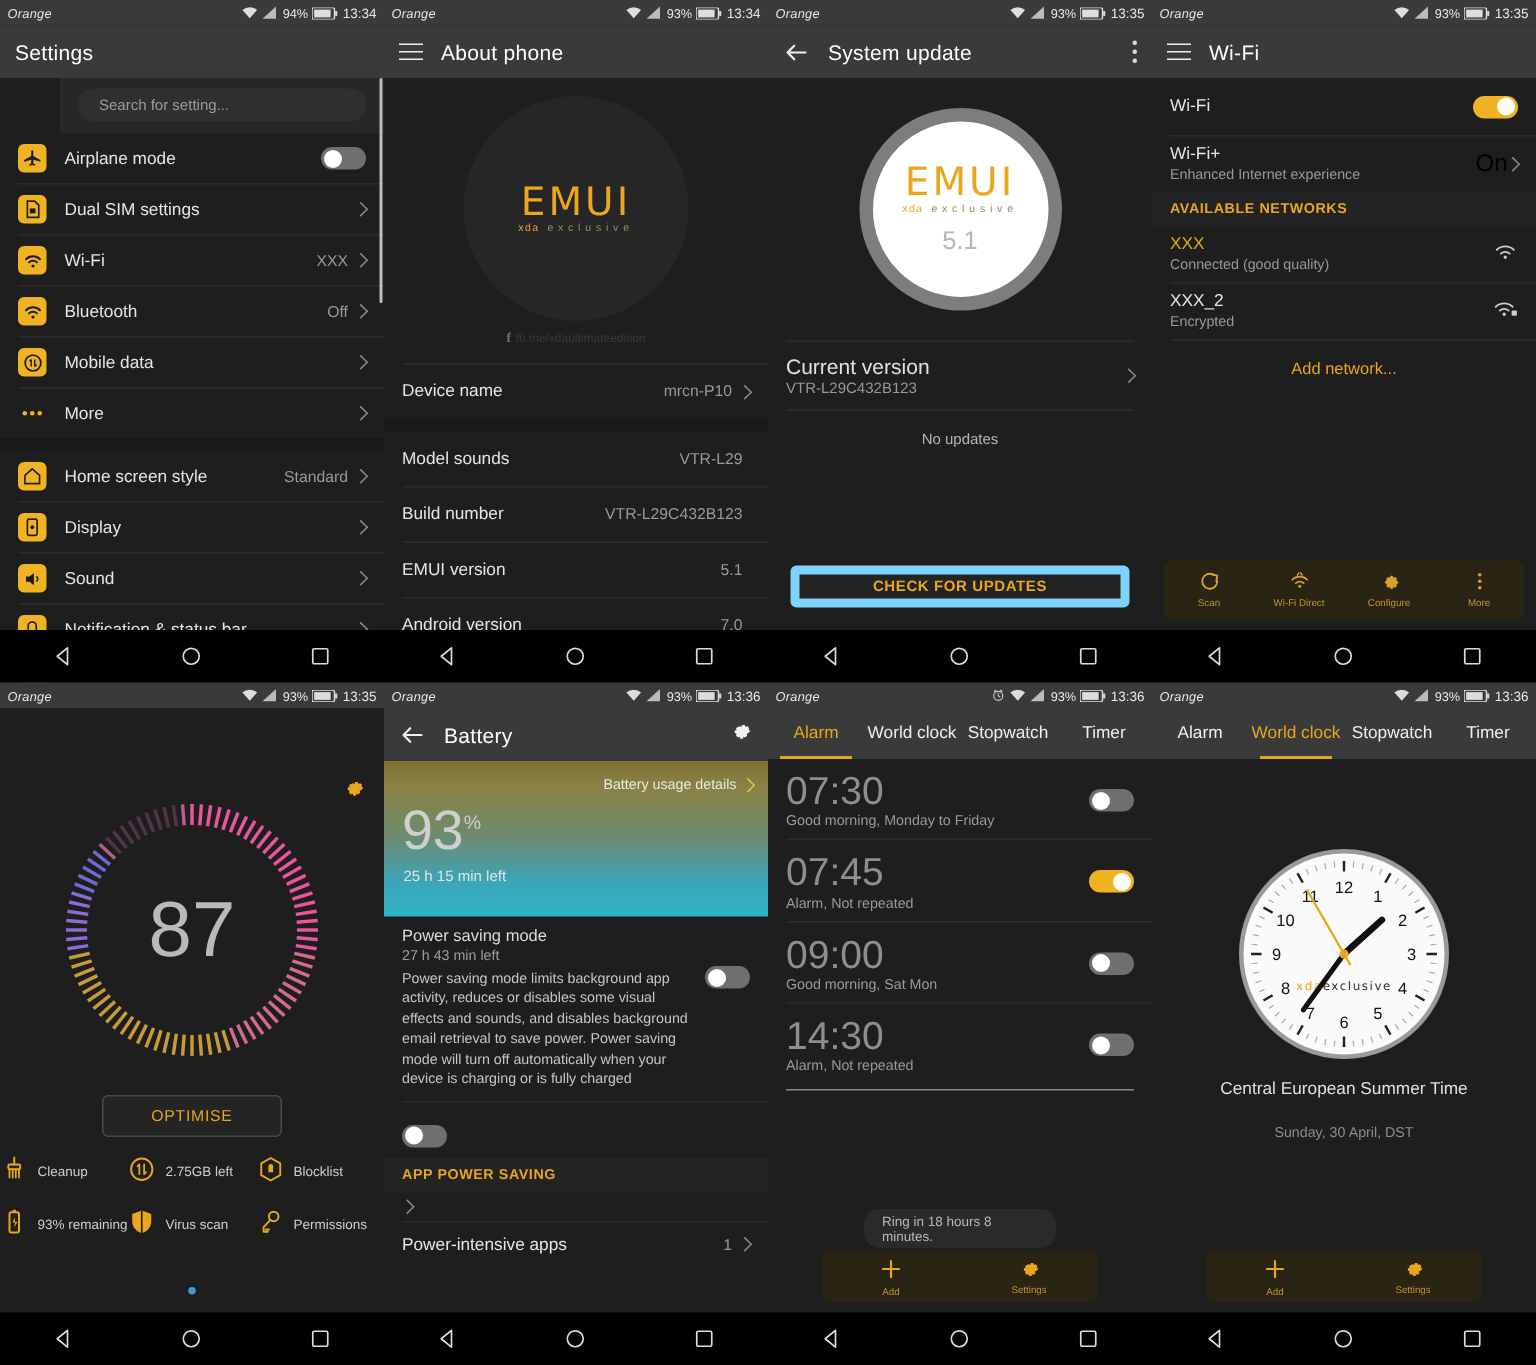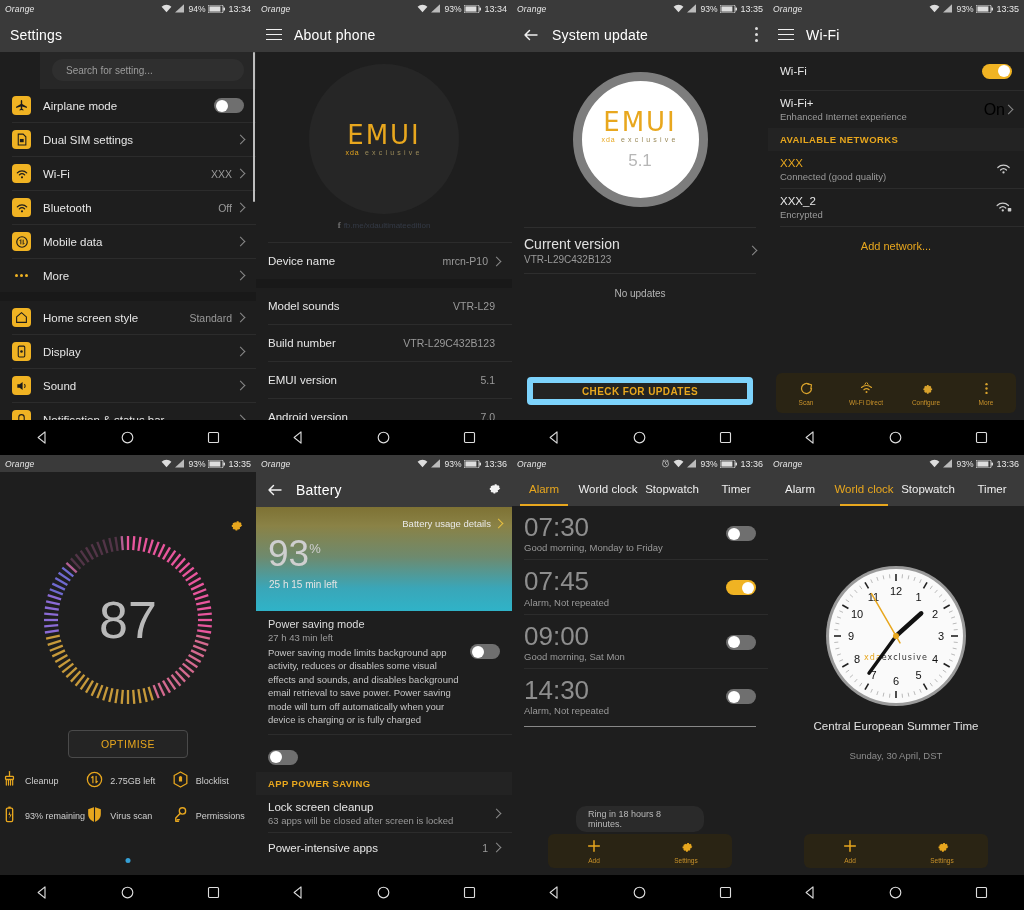--- a/index.html
+++ b/index.html
@@ -907,24 +907,20 @@
 
       <div class="bsec">
         <span class="tgl off" style="margin-top:8px">
             <i class="knob"></i>
           </span>
       </div>
 
       <div class="sechdr">APP POWER SAVING</div>
 
       <div class="twoline">
-        <span class="tl">
-          <span class="t1" style="display:block">Lock screen cleanup</span>
-          <span class="t2" style="display:block">63 apps will be closed after screen is locked</span>
-        </span>
         <span class="chev"></span>
       </div>
       <div class="sep"></div>
 
       <div class="row" style="height:30px">
         <span class="lbl">Power-intensive apps</span>
         <span class="val">1</span>
         <span class="chev"></span>
       </div>
     </div>

